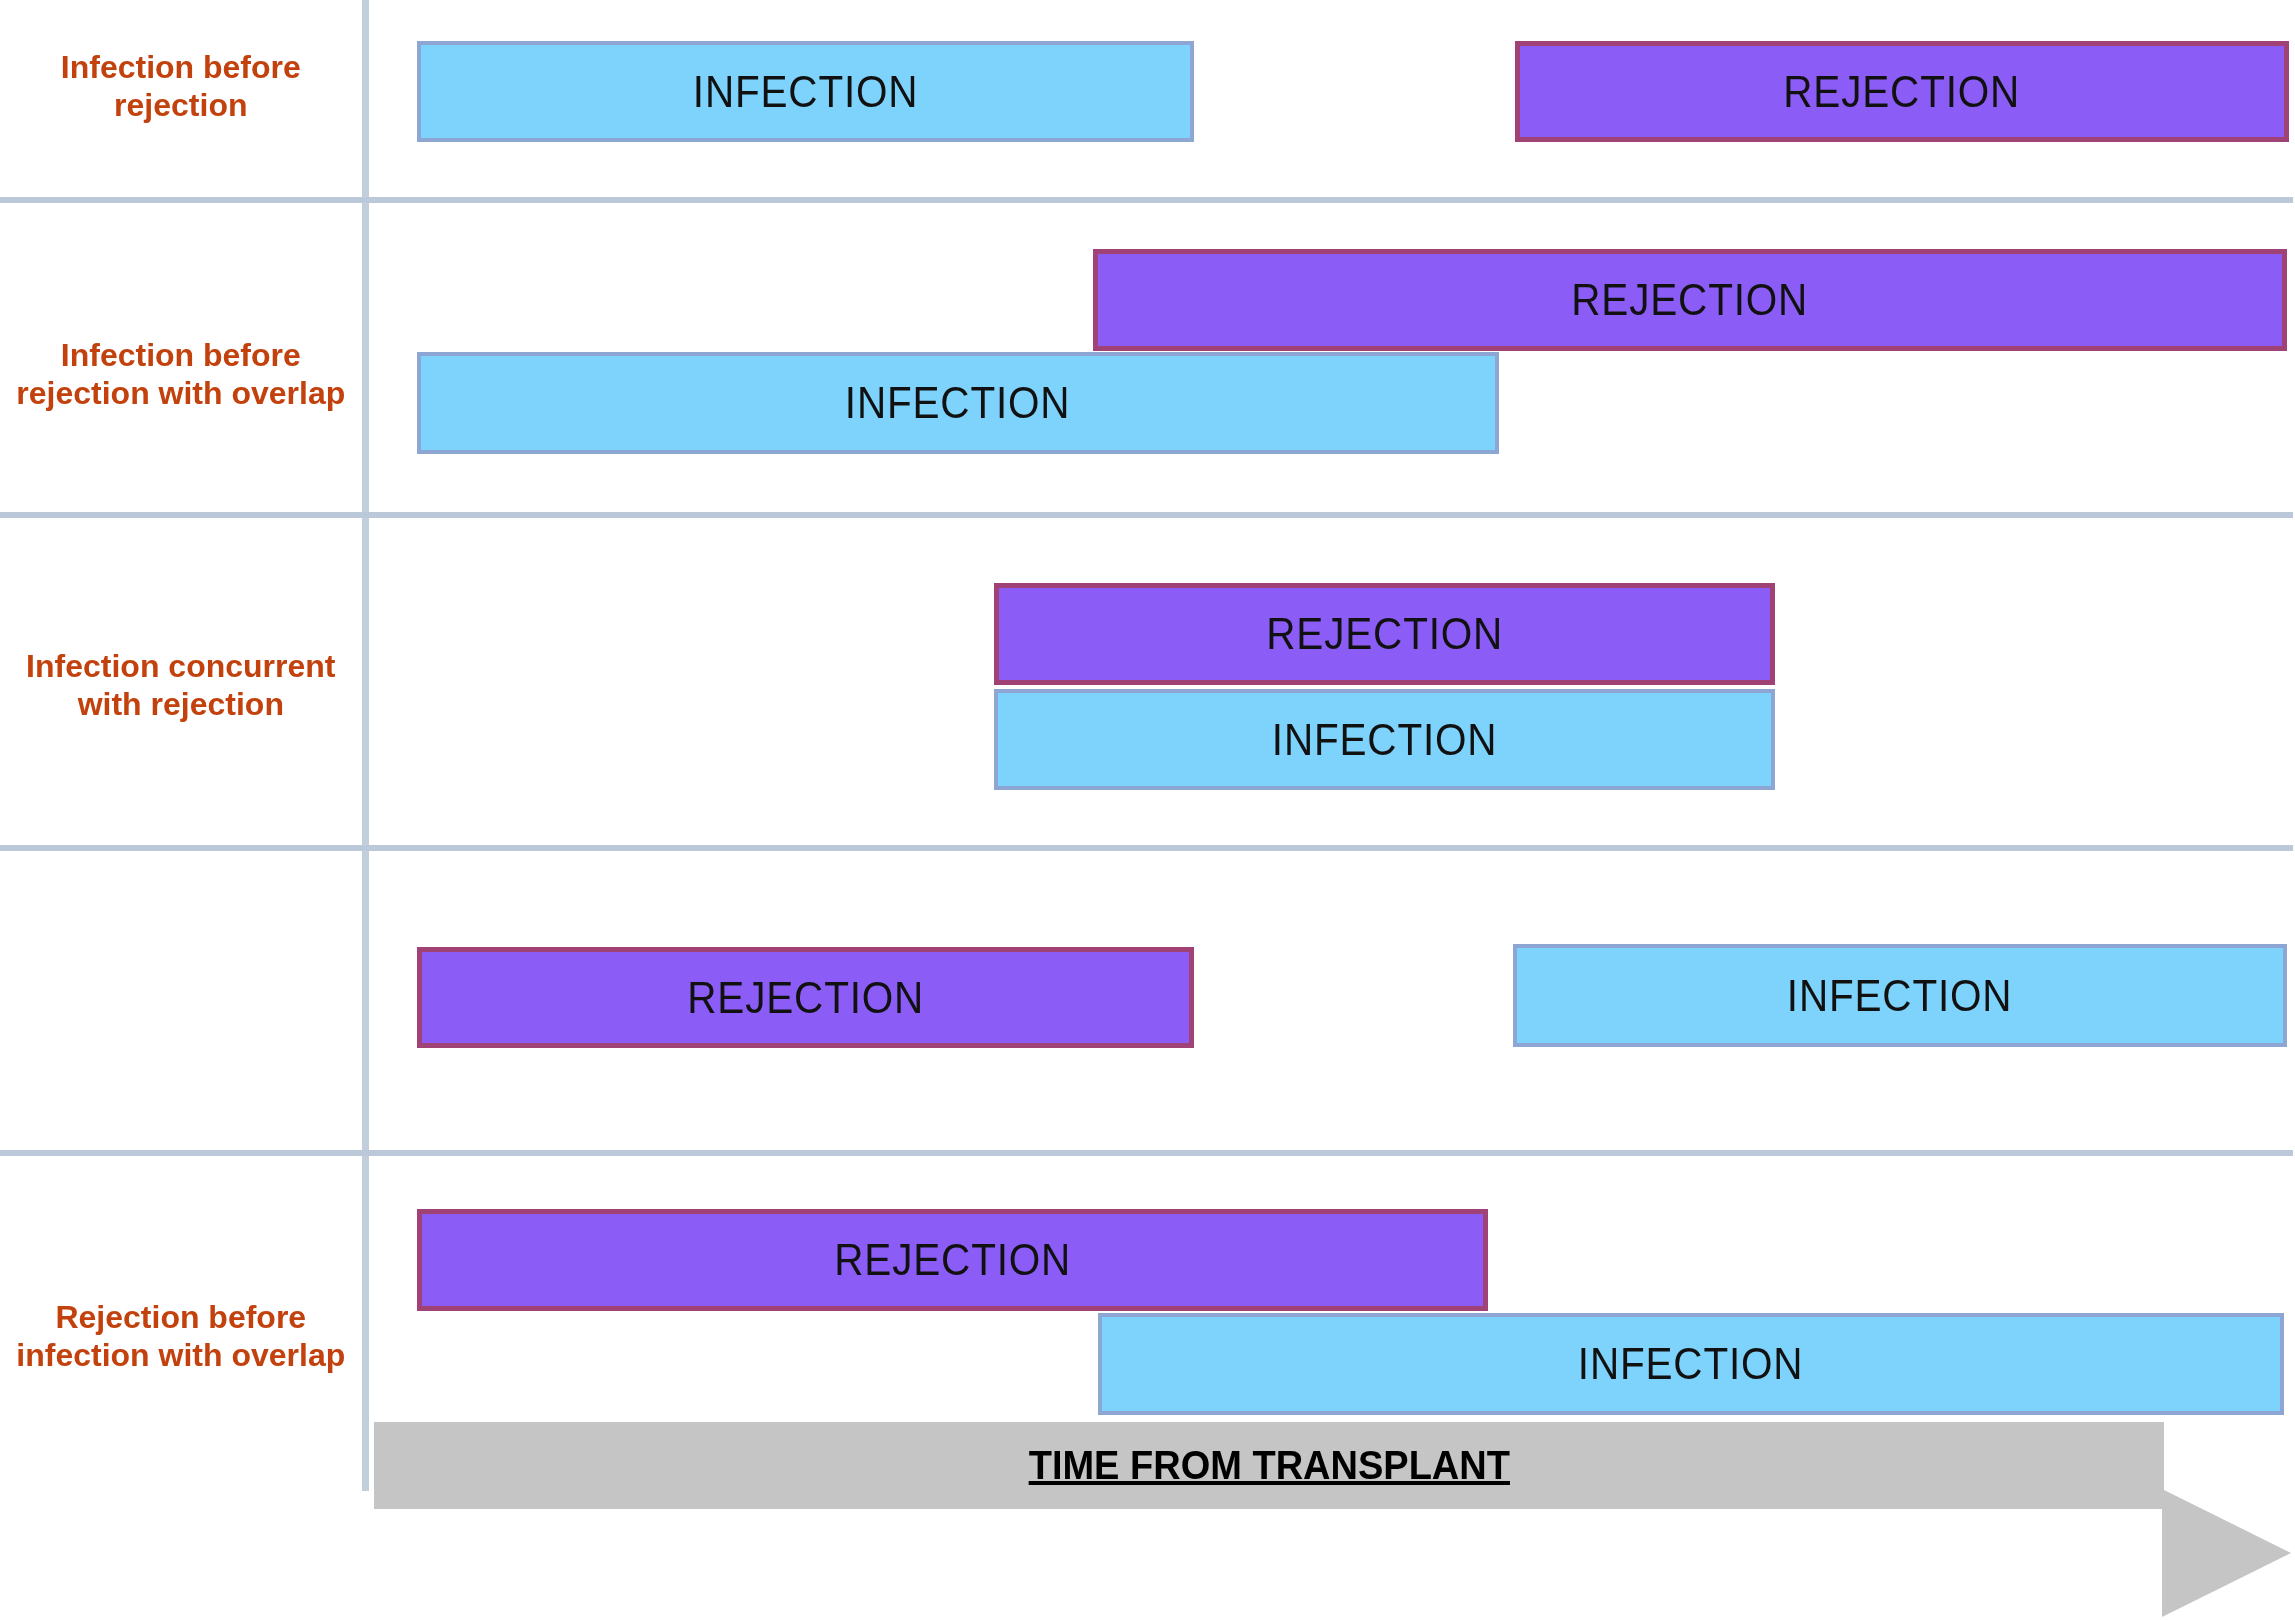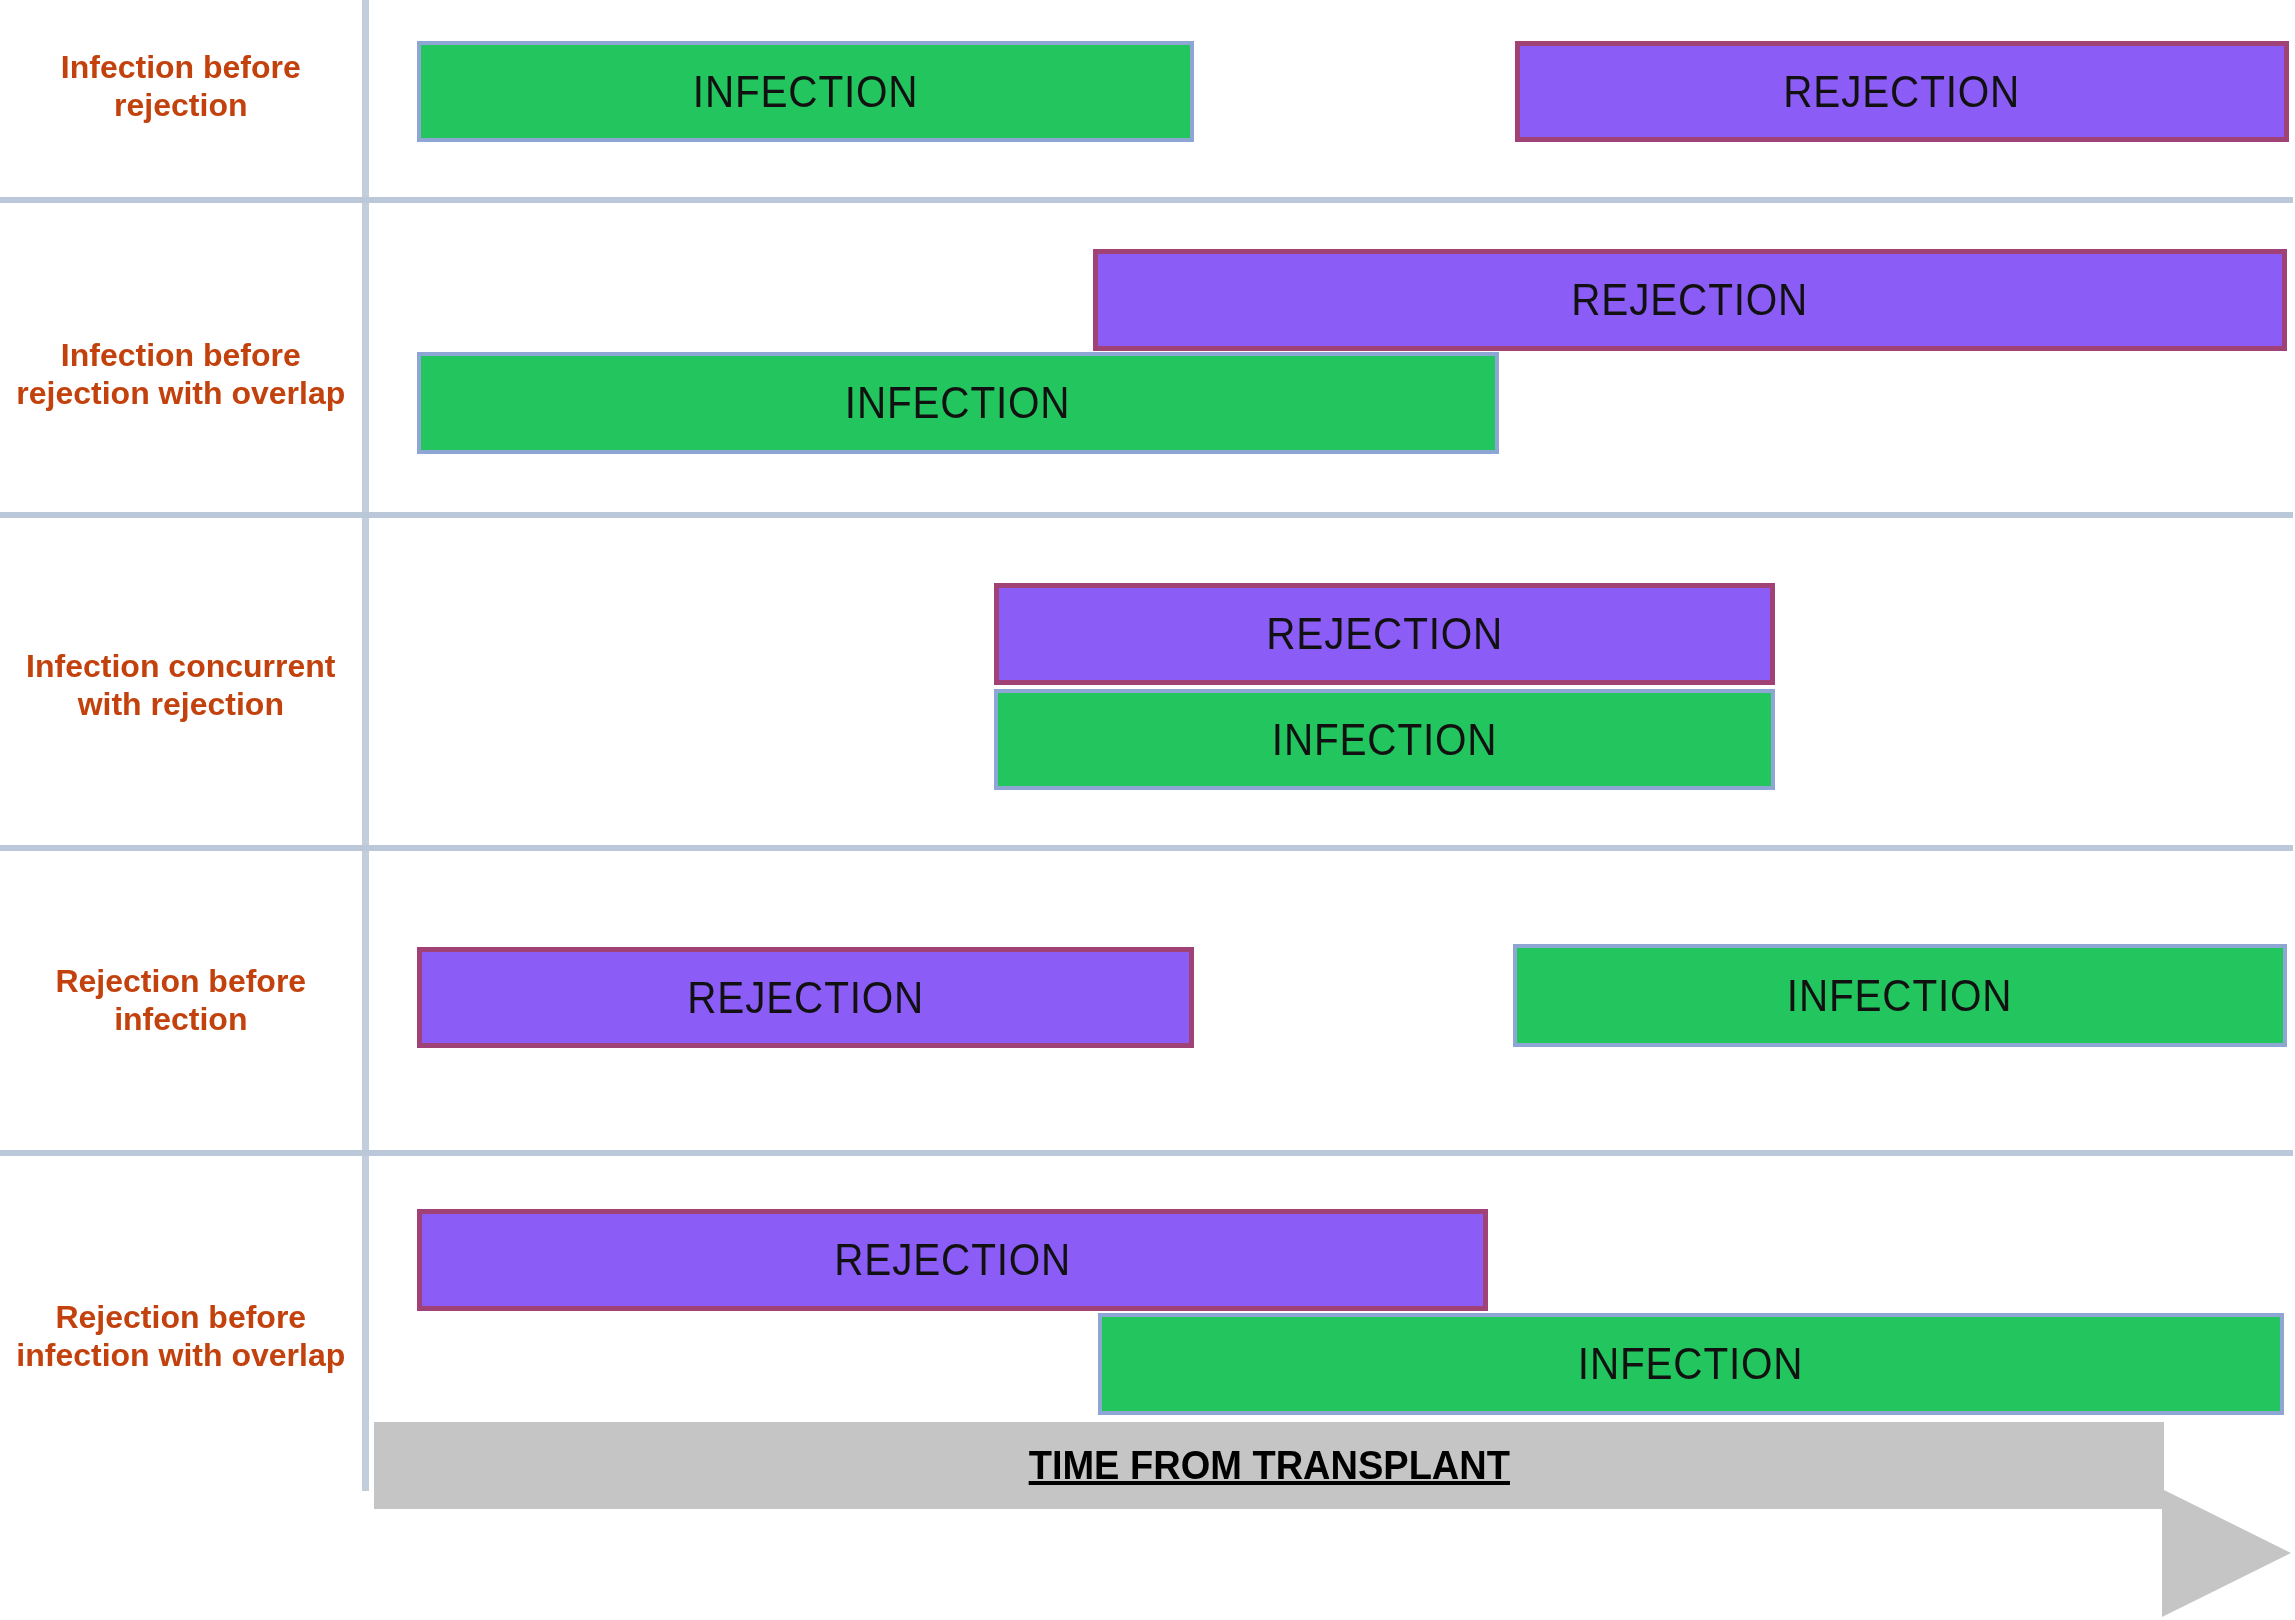--- a/index.html
+++ b/index.html
@@ -43,21 +43,21 @@
   
   .bar{
     position:absolute;
     box-sizing:border-box;
     display:flex; align-items:center; justify-content:center;
   }
   .bar span{
     font-size:44px; color:#111111; letter-spacing:0.9px;
     transform:scaleX(0.92); white-space:nowrap;
   }
-  .infection{background:#22c55e;border:4.6px solid #8ea6d4;}
+  .infection{background:#7dd3fc;border:4.6px solid #8ea6d4;}
   .rejection{background:#8b5cf6;border:5.5px solid #a04276;}
   #b1i{left:417px; top:41px;  width:777px;  height:101px;}
   #b1r{left:1515px;top:41px;  width:774px;  height:101px;}
   #b2r{left:1093px;top:249px; width:1194px; height:102px;}
   #b2i{left:417px; top:352px; width:1082px; height:102px;}
   #b3r{left:994px;top:583px; width:781px;  height:102px;}
   #b3i{left:994px;top:689px; width:781px;  height:101px;}
   #b4r{left:417px; top:947px;width:777px;  height:101px;}
   #b4i{left:1513px;top:944px;width:774px;  height:103px;}
   #b5r{left:417px; top:1209px;width:1071px; height:102px;}
@@ -90,21 +90,20 @@
   <div class="vline"></div>
 
   <div class="sep" id="sep1"></div>
   <div class="sep" id="sep2"></div>
   <div class="sep" id="sep3"></div>
   <div class="sep" id="sep4"></div>
 
   <div class="row-label" id="label-1">Infection before rejection</div>
   <div class="row-label" id="label-3">Infection concurrent with rejection</div>
   <div class="row-label" id="label-2">Infection before rejection with overlap</div>
-  <div class="row-label" id="label-4">Rejection before infection</div>
   <div class="row-label" id="label-5">Rejection before infection with overlap</div>
 
   <div class="bar infection" id="b1i">
     <span>INFECTION</span>
   </div>
   <div class="bar rejection" id="b1r">
     <span>REJECTION</span>
   </div>
 
   <div class="bar infection" id="b2i">

